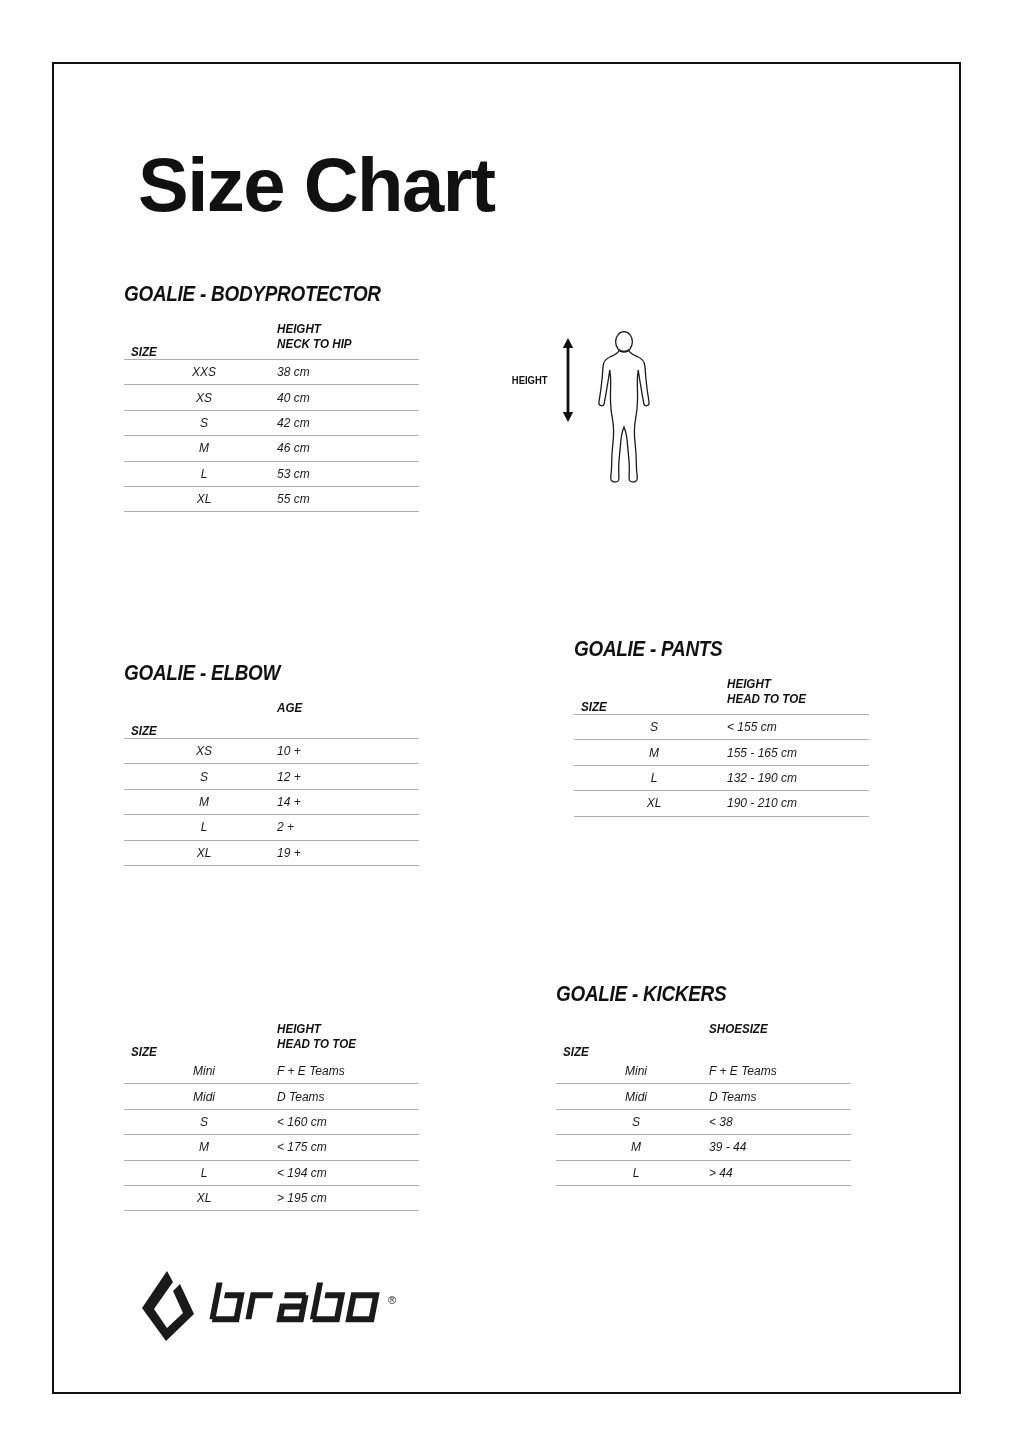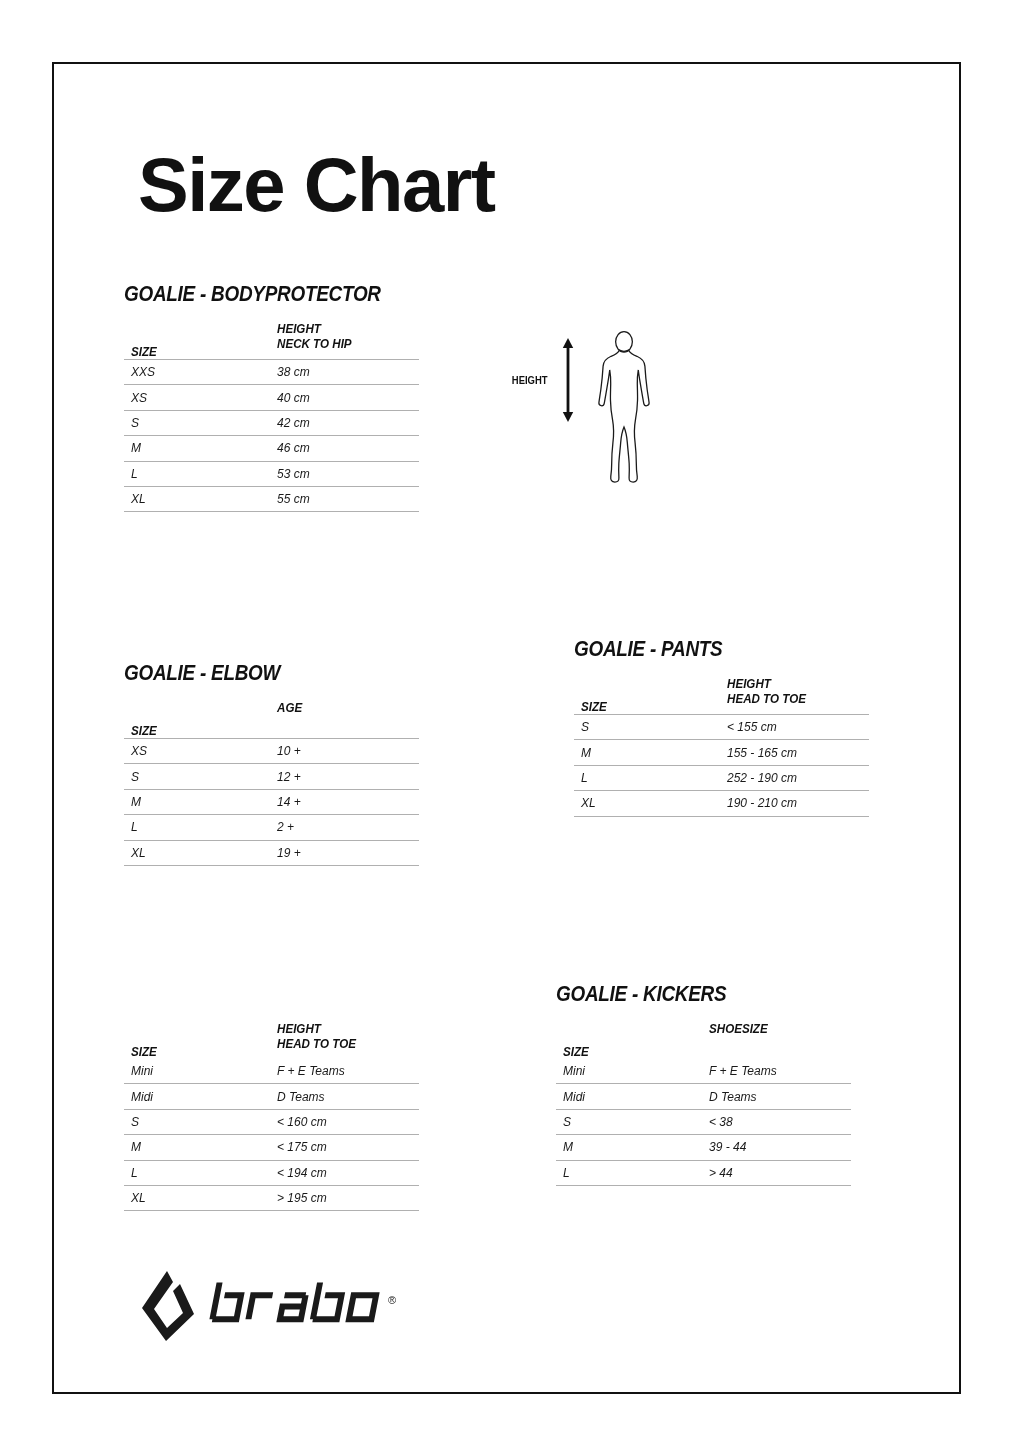--- a/index.html
+++ b/index.html
@@ -17,21 +17,21 @@
   #sec-legguards{left:124px;top:981px;height:232px;}
   #sec-kickers{left:556px;top:981px;height:208px;}
   .sec-title{position:absolute;left:0;top:0;font-size:22px;font-weight:bold;letter-spacing:-.3px;}
   .thead{position:absolute;left:0;top:40px;width:100%;font-size:13.5px;font-weight:bold;line-height:15px;}
   .thead .h1{position:absolute;left:7px;top:0;margin-top:23px;}
   .thead .h2{position:absolute;left:153px;top:0;}
   .rows{position:absolute;left:0;top:78px;width:100%;}
   .rows.topline{border-top:1px solid #b0b0b0;}
   .row{position:relative;height:24.4px;border-bottom:1px solid #b0b0b0;
        display:flex;align-items:center;font-size:12px;color:#1a1a1a;}
-  .row .c1{margin-left:7px;width:146px;}
+  .row .c1{margin-left:7px;width:146px;text-align:center;}
   .row .c2{}
   
   .fig-human{position:absolute;left:586px;top:310px;width:76px;height:202px;}
   .fig-arrow{position:absolute;left:561px;top:338px;width:14px;height:84px;}
   .fig-label{position:absolute;left:498px;top:374px;width:50px;text-align:right;
              font-size:11px;font-weight:bold;}
   .fig-caption{position:absolute;left:686px;top:365px;width:130px;font-size:15.5px;
                line-height:22.4px;color:#111;}
   
   .logo{position:absolute;left:137px;top:1268px;width:280px;height:92px;}
@@ -130,21 +130,21 @@
         <div class="row">
           <span class="c1">S</span>
           <span class="c2">&lt; 155 cm</span>
         </div>
         <div class="row">
           <span class="c1">M</span>
           <span class="c2">155 - 165 cm</span>
         </div>
         <div class="row">
           <span class="c1">L</span>
-          <span class="c2">252 - 190 cm</span>
+          <span class="c2">132 - 190 cm</span>
         </div>
         <div class="row">
           <span class="c1">XL</span>
           <span class="c2">190 - 210 cm</span>
         </div>
       </div>
   </div>
 
   <div class="sec" id="sec-legguards">
     <div class="thead">

